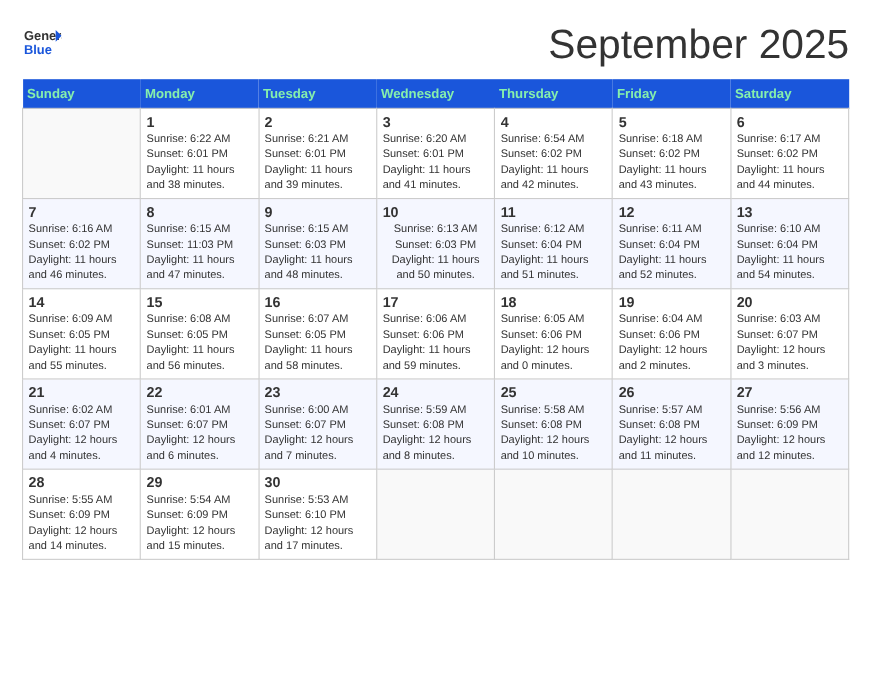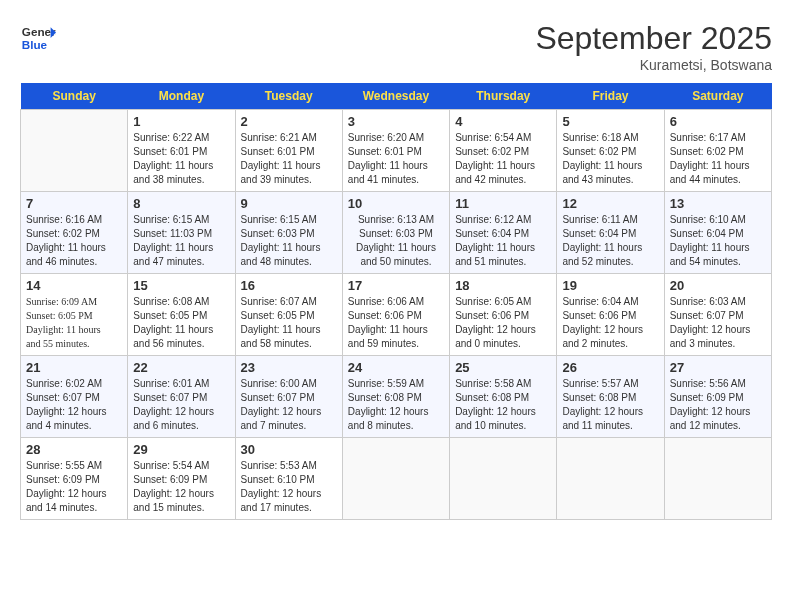--- a/index.html
+++ b/index.html
@@ -22,38 +22,38 @@
       gap: 4px;
     }
     .logo-icon {
       width: 36px;
       height: 36px;
     }
     .title-block {
       text-align: right;
     }
     .month-title {
-      font-size: 32px;
+      font-size: 37px;
       color: #333;
       font-weight: normal;
     }
     .location {
       font-size: 14px;
       color: #555;
     }
     table {
       width: 100%;
       border-collapse: collapse;
       font-size: 11px;
     }
     th {
       background-color: #1a56db;
-      color: #fde047;
+      color: #86efac;
       padding: 6px 4px;
-      text-align: center;
+      text-align: left;
       font-size: 12px;
       font-weight: bold;
     }
     td {
       border: 1px solid #ccc;
       vertical-align: top;
       padding: 4px 5px;
       height: 80px;
       width: 107px;
       color: #333;
@@ -87,21 +87,20 @@
 <div class="header">
   <div class="logo">
     <svg class="logo-icon" viewBox="0 0 40 40">
       <text x="2" y="18" font-size="13" font-weight="bold" fill="#333" font-family="Arial">General</text>
       <text x="2" y="32" font-size="13" font-weight="bold" fill="#1a56db" font-family="Arial">Blue</text>
       <polygon points="34,8 40,14 34,20" fill="#1a56db"></polygon>
     </svg>
   </div>
   <div class="title-block">
     <div class="month-title">September 2025</div>
-    <div class="location">Kurametsi, Botswana</div>
   </div>
 </div>
 
 <table>
   <thead>
     <tr id="header-row">
         <th>Sunday</th>
         <th>Monday</th>
         <th>Tuesday</th>
         <th>Wednesday</th>
@@ -203,21 +202,21 @@
           <div class="day-number">13</div>
           <div class="day-info" style="white-space: pre-line;">Sunrise: 6:10 AM
 Sunset: 6:04 PM
 Daylight: 11 hours
 and 54 minutes.</div>
         </td>
       </tr>
       <tr>
         <td>
           <div class="day-number">14</div>
-          <div class="day-info" style="white-space: pre-line; font-family: Liberation Serif, serif;">Sunrise: 6:09 AM
+          <div class="day-info" style="white-space: pre-line;">Sunrise: 6:09 AM
 Sunset: 6:05 PM
 Daylight: 11 hours
 and 55 minutes.</div>
         </td>
         <td>
           <div class="day-number">15</div>
           <div class="day-info" style="white-space: pre-line;">Sunrise: 6:08 AM
 Sunset: 6:05 PM
 Daylight: 11 hours
 and 56 minutes.</div>

